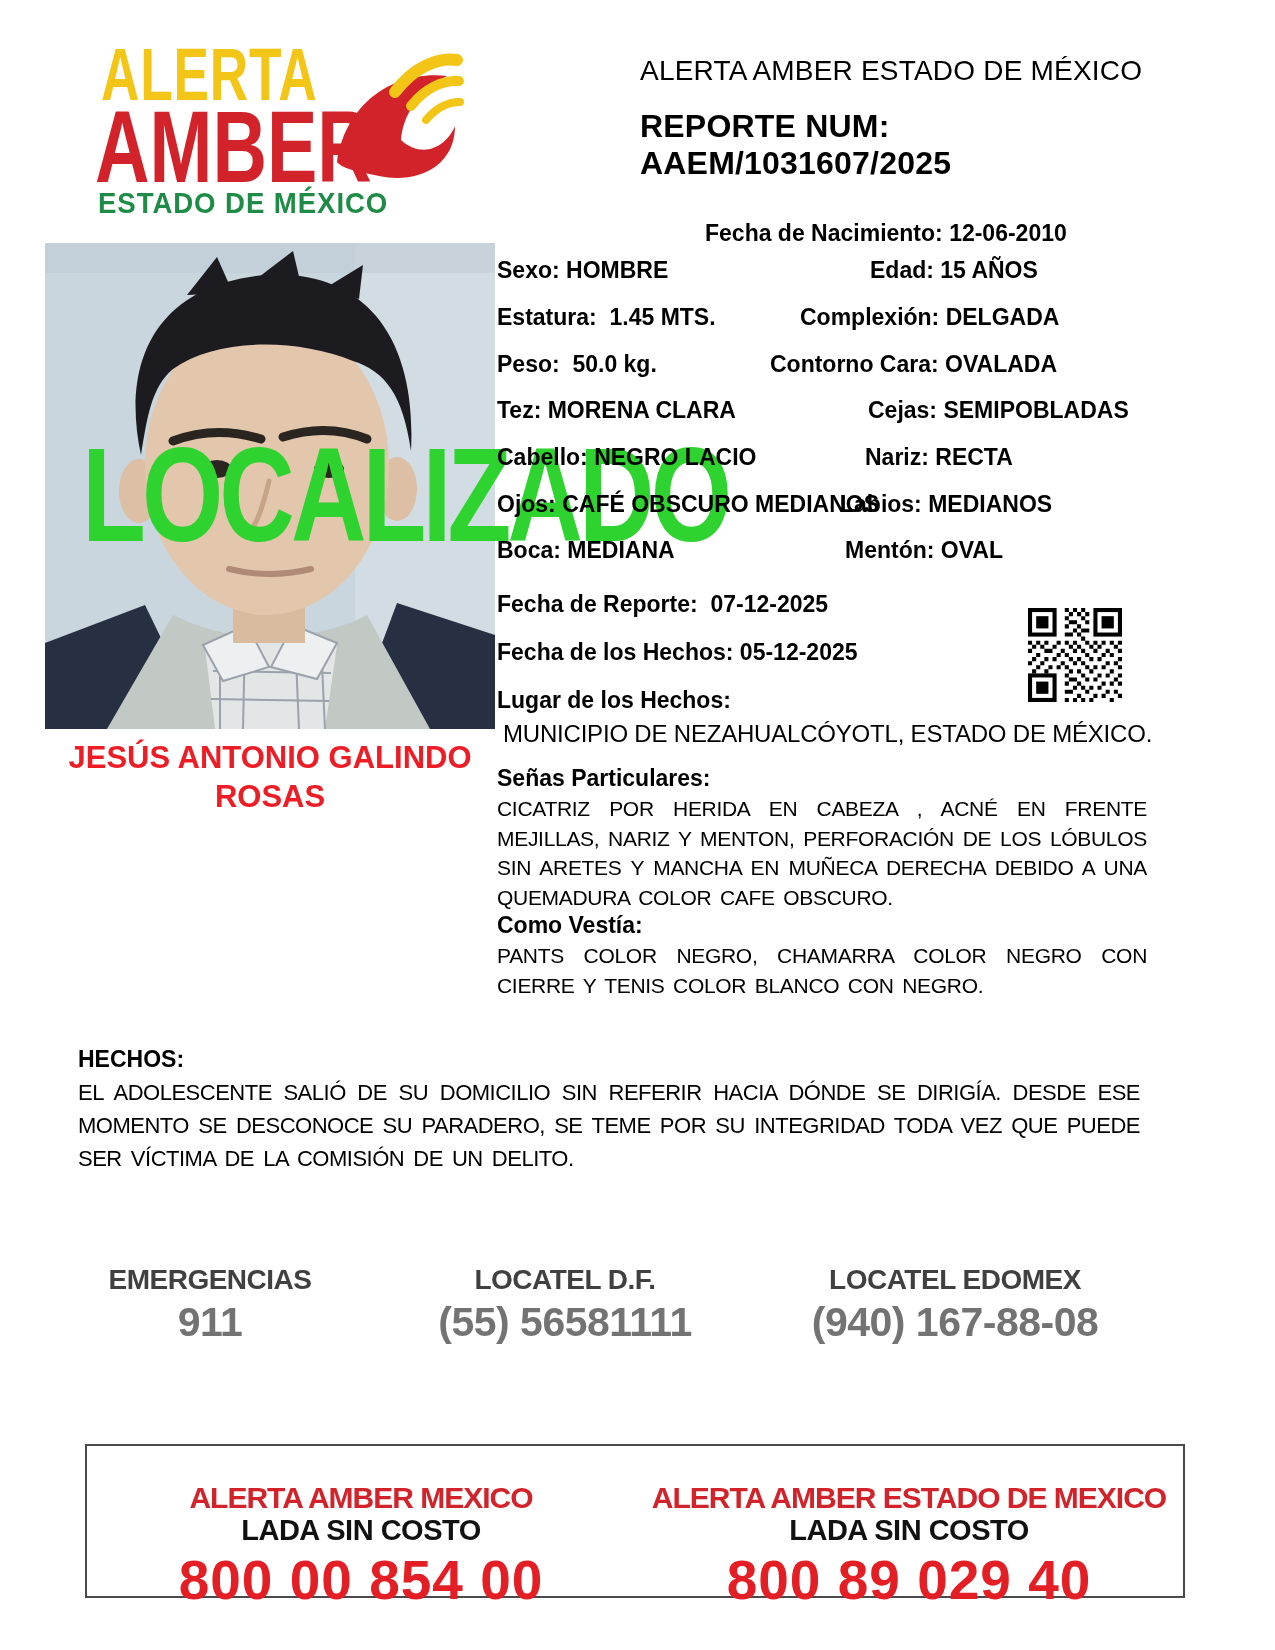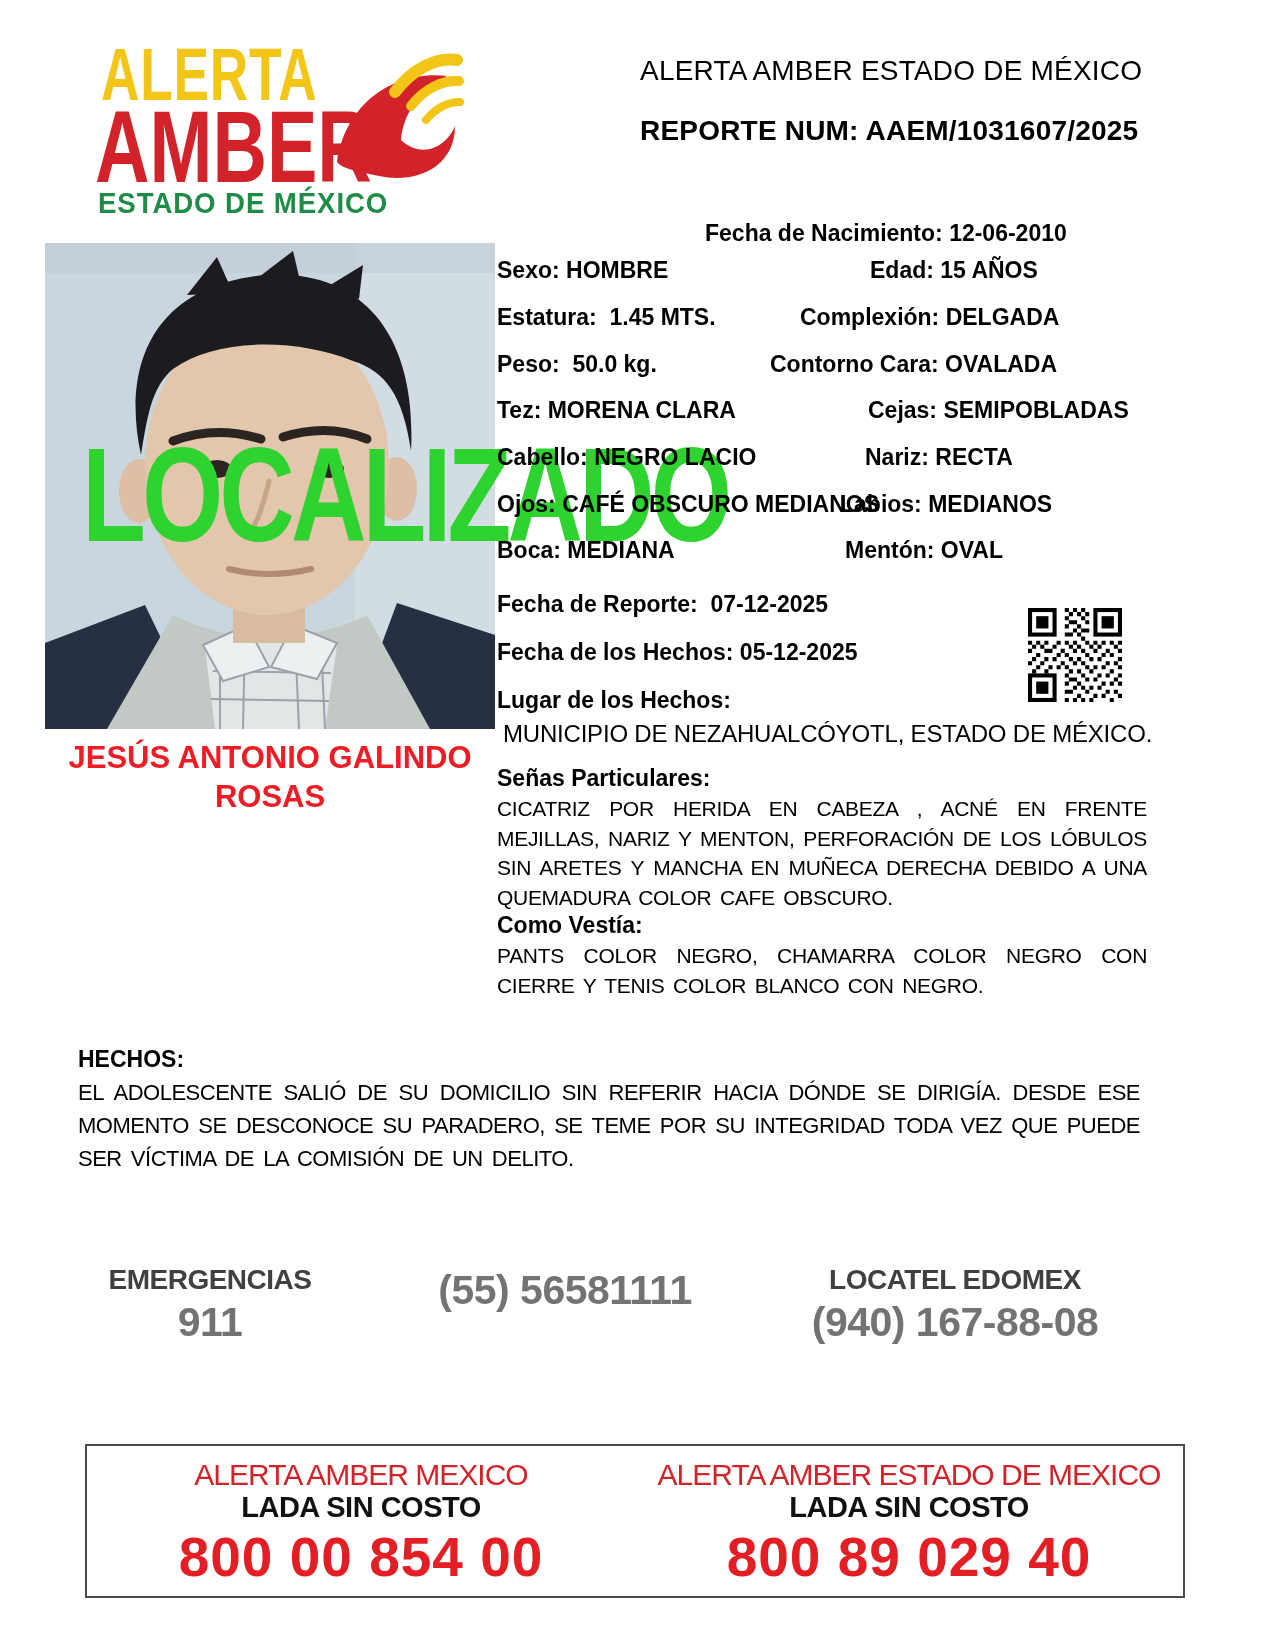--- a/index.html
+++ b/index.html
@@ -12,21 +12,21 @@
                color:#f3c517;transform:scaleX(0.72);transform-origin:left top;letter-spacing:1px;line-height:1;}
   .logo-amber{position:absolute;left:0px;top:60px;font-size:102px;font-weight:800;
               color:#d2232a;transform:scaleX(0.74);transform-origin:left top;letter-spacing:0px;line-height:1;}
   .logo-estado{position:absolute;left:3px;top:150px;font-size:30px;font-weight:800;
                color:#1e8c46;transform:scaleX(0.92);transform-origin:left top;letter-spacing:1px;}
   .logo-horn{position:absolute;left:228px;top:8px;}
 
   
   .hdr{position:absolute;left:640px;top:55px;width:560px;}
   .hdr-title{font-size:28px;font-weight:400;letter-spacing:0.2px;}
-  .hdr-report{font-size:28px;font-weight:700;margin-top:28px;letter-spacing:0.2px;}
+  .hdr-report{font-size:32px;font-weight:700;margin-top:21px;letter-spacing:0.2px;}
 
   
   .photo{position:absolute;left:45px;top:243px;width:450px;height:486px;z-index:1;}
   .photo svg{display:block;}
 
   
   .watermark{position:absolute;left:82px;top:428px;z-index:2;font-size:134px;font-weight:700;
              color:#2fd32f;line-height:1;letter-spacing:-5px;transform:scaleX(0.78);transform-origin:left top;white-space:nowrap;}
 
   
@@ -53,21 +53,21 @@
   .emg-title{font-size:28px;font-weight:700;color:#404040;letter-spacing:-0.5px;}
   .emg-number{font-size:41px;font-weight:700;color:#737373;margin-top:3px;letter-spacing:-0.5px;}
   .emg-1{left:75px;top:1264px;width:270px;}
   .emg-2{left:395px;top:1264px;width:340px;}
   .emg-3{left:765px;top:1264px;width:380px;}
 
   
   .footer-box{position:absolute;left:85px;top:1444px;width:1096px;height:150px;border:2px solid #4a4a4a;
               display:flex;z-index:3;}
   .fb-col{width:50%;text-align:center;padding-top:12px;}
-  .fb-title{font-size:30px;font-weight:400;color:#d2232a;letter-spacing:-1px;}
+  .fb-title{font-size:30px;font-weight:700;color:#d2232a;letter-spacing:-1px;margin-top:23px;}
   .fb-sub{font-size:29px;font-weight:700;color:#111;letter-spacing:-0.5px;line-height:31px;}
   .fb-number{font-size:55px;font-weight:700;color:#e31e24;letter-spacing:1px;margin-top:7px;line-height:1;}
 </style>
 </head>
 <body>
 
 <div class="page">
 
   <div class="logo">
     <div class="logo-alerta">ALERTA</div>
@@ -181,20 +181,21 @@
   </svg>
 
   <div class="hechos-label">HECHOS:</div>
   <div class="hechos-text">EL ADOLESCENTE SALIÓ DE SU DOMICILIO SIN REFERIR HACIA DÓNDE SE DIRIGÍA. DESDE ESE MOMENTO SE DESCONOCE SU PARADERO, SE TEME POR SU INTEGRIDAD TODA VEZ QUE PUEDE SER VÍCTIMA DE LA COMISIÓN DE UN DELITO.</div>
 
   <div class="emg-col emg-1">
     <div class="emg-title">EMERGENCIAS</div>
     <div class="emg-number">911</div>
   </div>
   <div class="emg-col emg-2">
+    <div class="emg-title">LOCATEL D.F.</div>
     <div class="emg-number">(55) 56581111</div>
   </div>
   <div class="emg-col emg-3">
     <div class="emg-title">LOCATEL EDOMEX</div>
     <div class="emg-number">(940) 167-88-08</div>
   </div>
 
   <div class="footer-box">
     <div class="fb-col">
       <div class="fb-title">ALERTA AMBER MEXICO</div>

